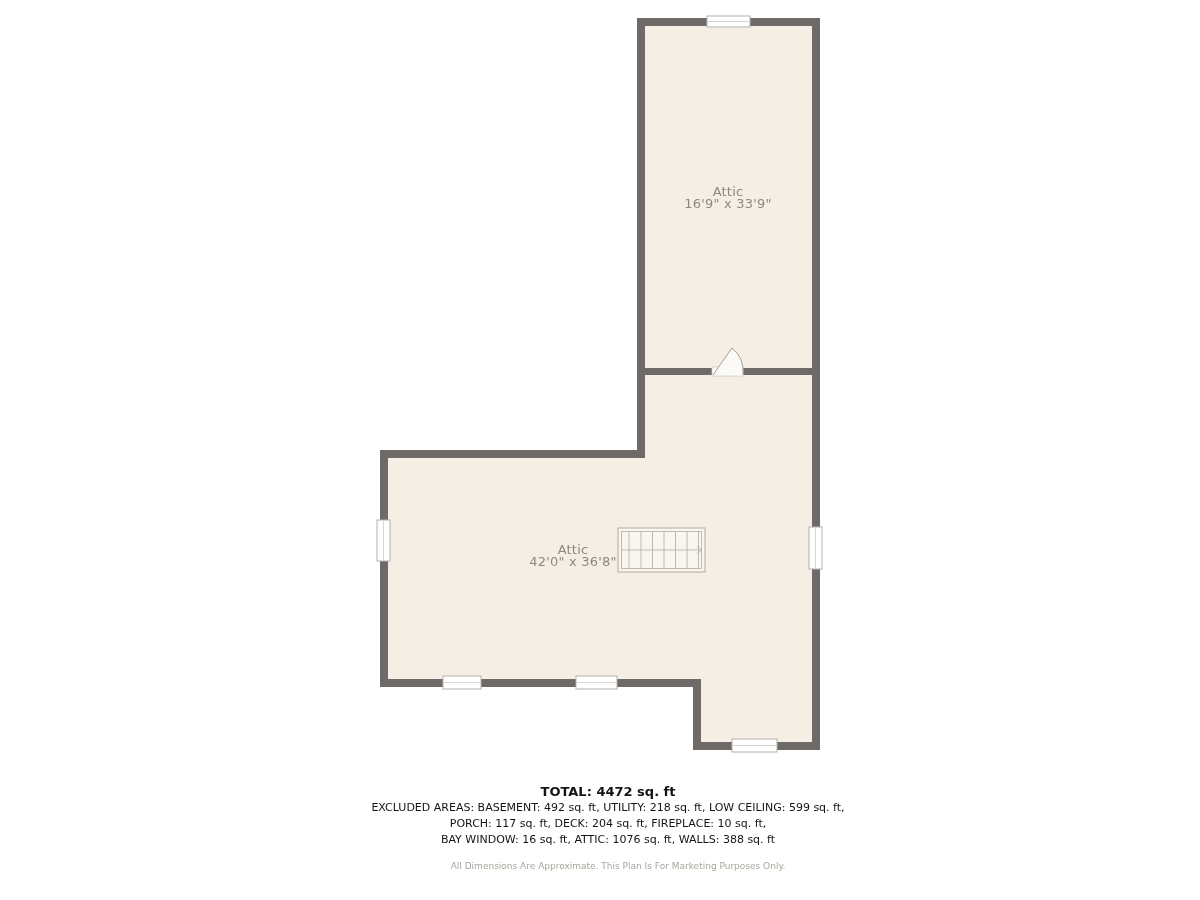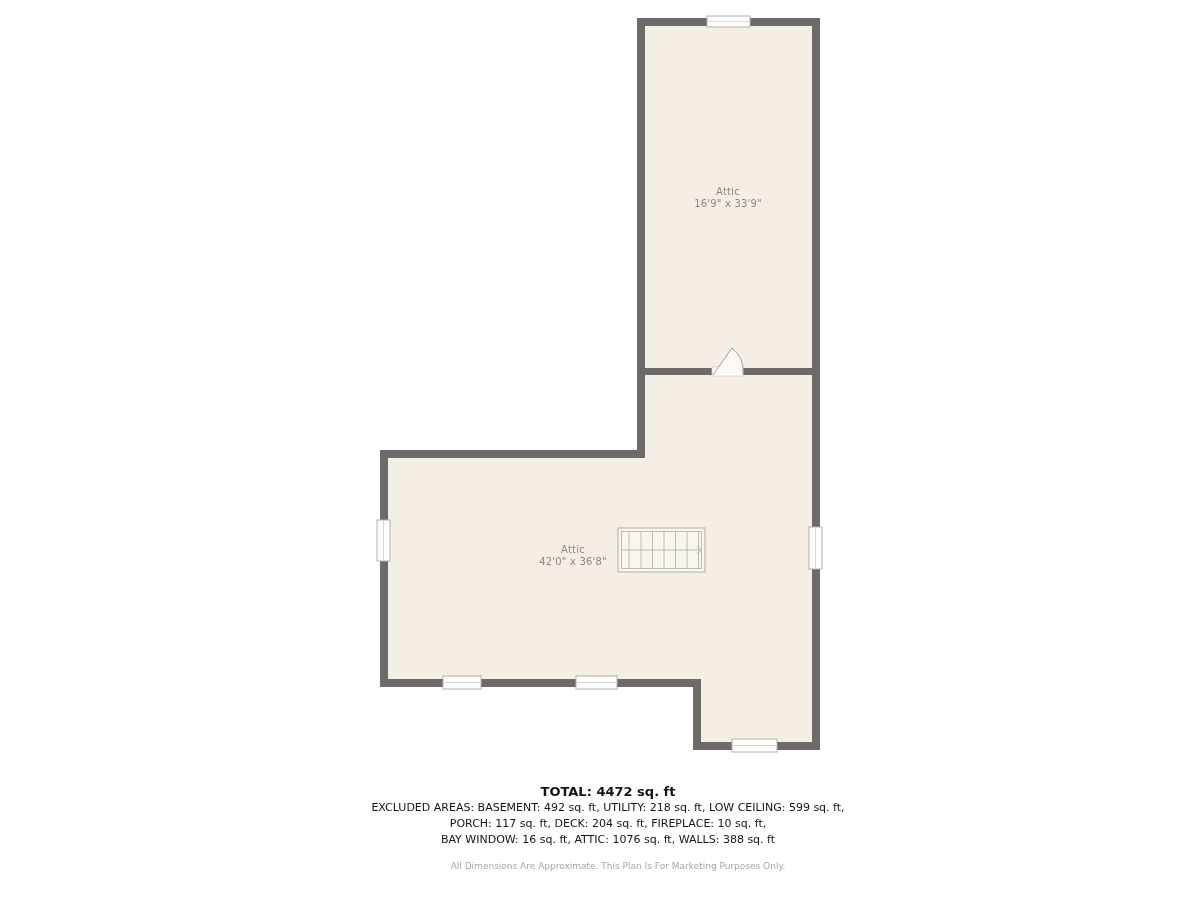--- a/index.html
+++ b/index.html
@@ -22,21 +22,21 @@
   .win-rect{fill:#ffffff;stroke:var(--color-window_frame);stroke-width:1;}
   .win-line{stroke:#d9d5d0;stroke-width:1;}
   .stair-outer{fill:#f9f6f0;stroke:var(--color-line);stroke-width:1;}
   .stair-inner{fill:none;stroke:var(--color-line);stroke-width:0.8;}
   .stair-line{stroke:var(--color-line);stroke-width:0.8;}
   .door-fill{fill:#fcfaf6;}
   .door-line{fill:none;stroke:#a59e96;stroke-width:1;}
   .door-gap{fill:#ffffff;stroke:#ccc7c1;stroke-width:0.75;}
   .room-label{
     position:absolute;transform:translateX(-50%);text-align:center;
-    color:var(--color-label);font-size:10px;line-height:12px;letter-spacing:0.2px;
+    color:var(--color-label);font-size:13px;line-height:12px;letter-spacing:0.2px;
     white-space:nowrap;
   }
   .summary{
     position:absolute;left:8px;top:784px;width:1200px;text-align:center;
     color:var(--color-text);
   }
   .summary .total{font-size:13px;font-weight:bold;line-height:16px;}
   .summary .line{font-size:11px;line-height:16px;}
   .summary .disclaimer{
     font-size:9px;line-height:12px;color:var(--color-muted);margin-top:12px;margin-left:20px;

